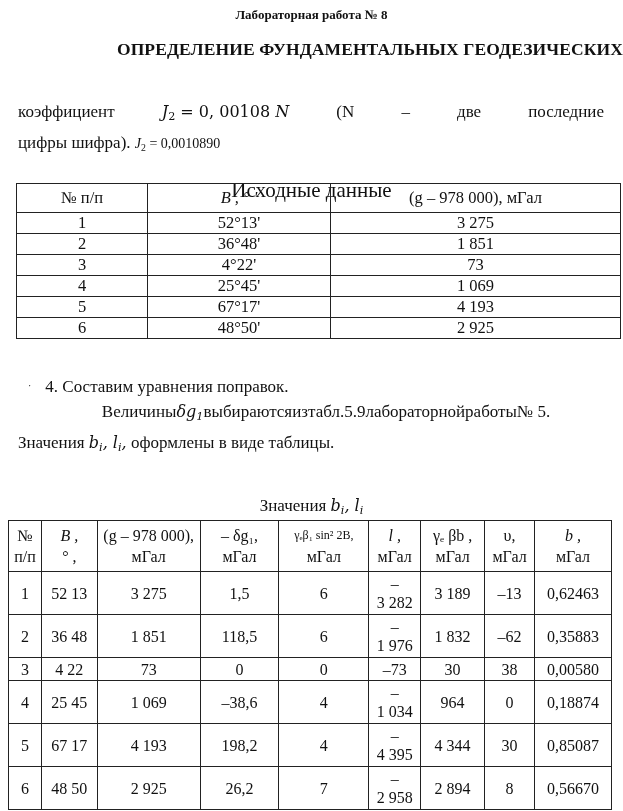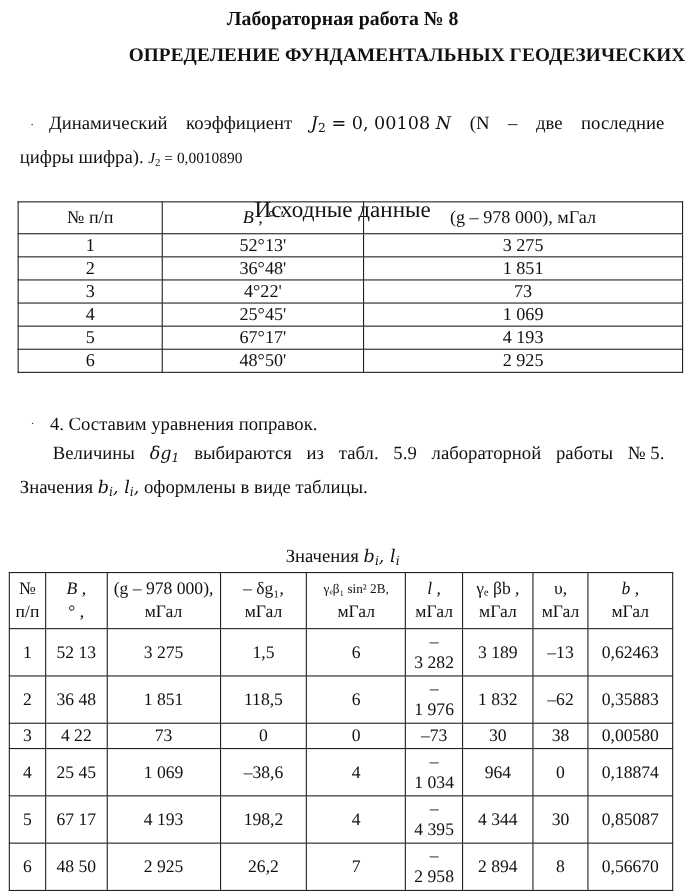--- a/index.html
+++ b/index.html
@@ -1,21 +1,21 @@
 <!DOCTYPE html>
 <html><head>
 <meta charset="utf-8">
 <style>
   html, body { margin: 0; padding: 0; background: #ffffff; }
   body {
     width: 623px; height: 811px; position: relative; overflow: hidden;
     font-family: "Liberation Serif", "DejaVu Serif", serif; color: #111;
   }
   .abs { position: absolute; }
-  .lab-title { top: 7px; left: 0; width: 623px; text-align: center; font-weight: bold; font-size: 18px; }
+  .lab-title { top: 7px; left: 0; width: 623px; text-align: center; font-weight: bold; font-size: 13px; }
   .main-title { top: 37px; left: 0; width: 623px; text-align: right; font-weight: bold; font-size: 17.5px; line-height: 24px; letter-spacing: 0.1px; }
   .main-title sup { font-size: 9px; vertical-align: 6px; }
   .para { left: 18px; width: 586px; font-size: 17px; line-height: 26px; }
   .p1 { top: 99px; }
   .p1 .line1 { display: flex; justify-content: space-between; }
   .it { font-style: italic; }
   .math { font-family: "DejaVu Serif", serif; font-size: 16px; }
   .small { font-size: 14px; }
   sub { font-size: 70%; vertical-align: -3px; }
   .bullet-dot { font-size: 10px; margin-left: 10px; margin-right: 14px; vertical-align: 3px; }
@@ -23,40 +23,39 @@
 
   table { border-collapse: collapse; position: absolute; }
   td, th { border: 1.3px solid #222; text-align: center; font-weight: normal; padding: 0; }
   .t1 { top: 183px; left: 16px; width: 605px; font-size: 16.5px; }
   .t1 th { height: 28px; }
   .t1 td { height: 20px; line-height: 18px; }
   .t1 .c1 { width: 130px; } .t1 .c2 { width: 182px; }
 
   .p2 { top: 373px; left: 18px; font-size: 17px; line-height: 26px; }
   .p3 { top: 399px; left: 18px; width: 586px; font-size: 17px; line-height: 26px; }
-  .p3 .l1 { padding-left: 30px; display: flex; justify-content: space-between; }
+  .p3 .l1 { padding-left: 30px; display: flex; justify-content: center; }
   .caption2 { top: 496px; left: 0; width: 623px; text-align: center; font-size: 17px; }
 
   .t2 { top: 520px; left: 8px; width: 604px; font-size: 16px; }
   .t2 th { height: 50px; line-height: 21px; }
   .t2 td { height: 42px; line-height: 19px; }
   .t2 tr.short td { height: 22px; }
   .t2 .hs { font-size: 12px; }
 </style>
 </head>
 <body>
 
 <div class="abs lab-title">Лабораторная работа № 8</div>
 <div class="abs main-title">
   <div>ОПРЕДЕЛЕНИЕ ФУНДАМЕНТАЛЬНЫХ ГЕОДЕЗИЧЕСКИХ</div>
 </div>
 
 <div class="abs para p1">
   <div class="line1">
-    <span><span class="bullet-dot">.</span><span>Динамический</span></span>
     <span>коэффициент</span>
     <span class="math"><span class="it">J</span><sub>2</sub> <span>= 0, 00108</span> <span class="it">N</span></span>
     <span><span>(N</span></span>
     <span>–</span>
     <span>две</span>
     <span>последние</span>
   </div>
   <div>
     <span>цифры шифра).</span>
     <span class="small"><span class="it">J</span><sub>2</sub> <span>= 0,0010890</span></span>

